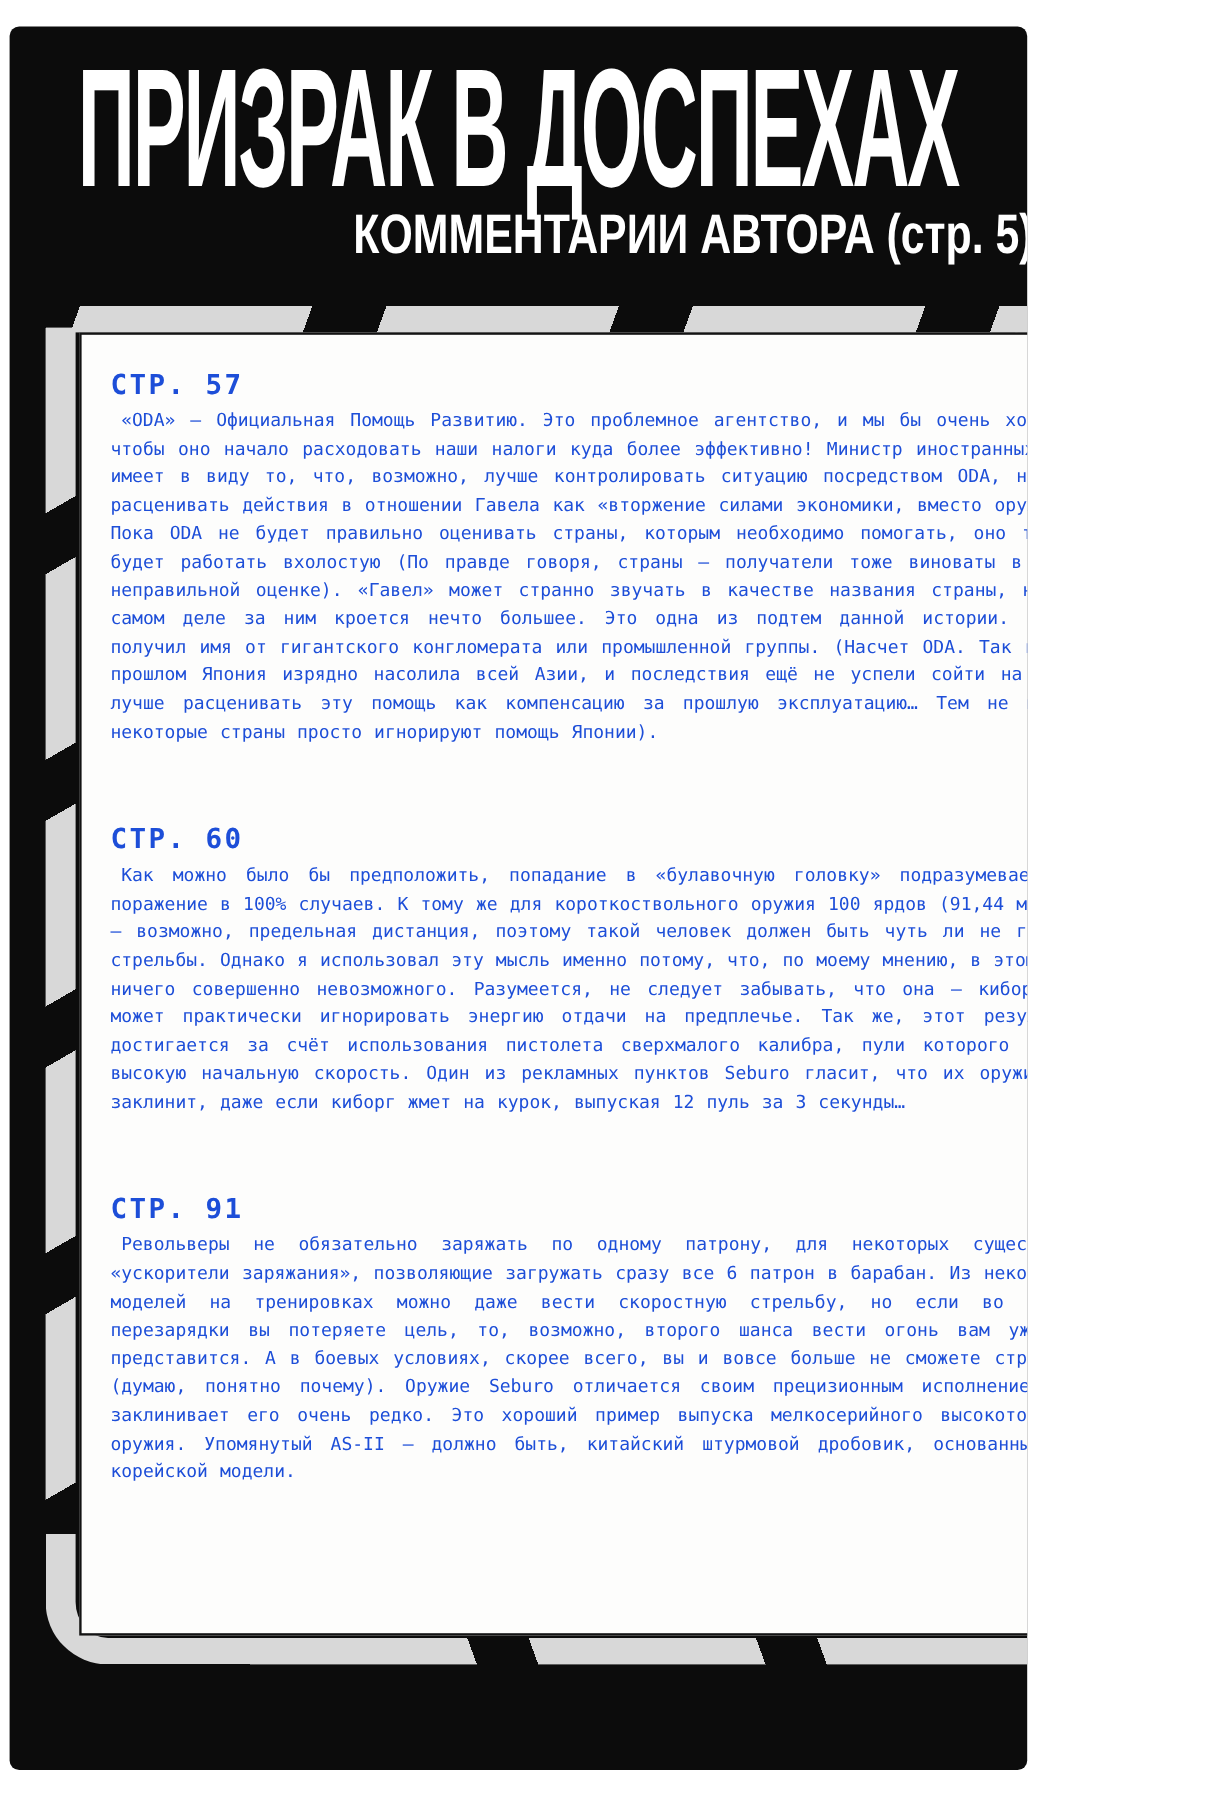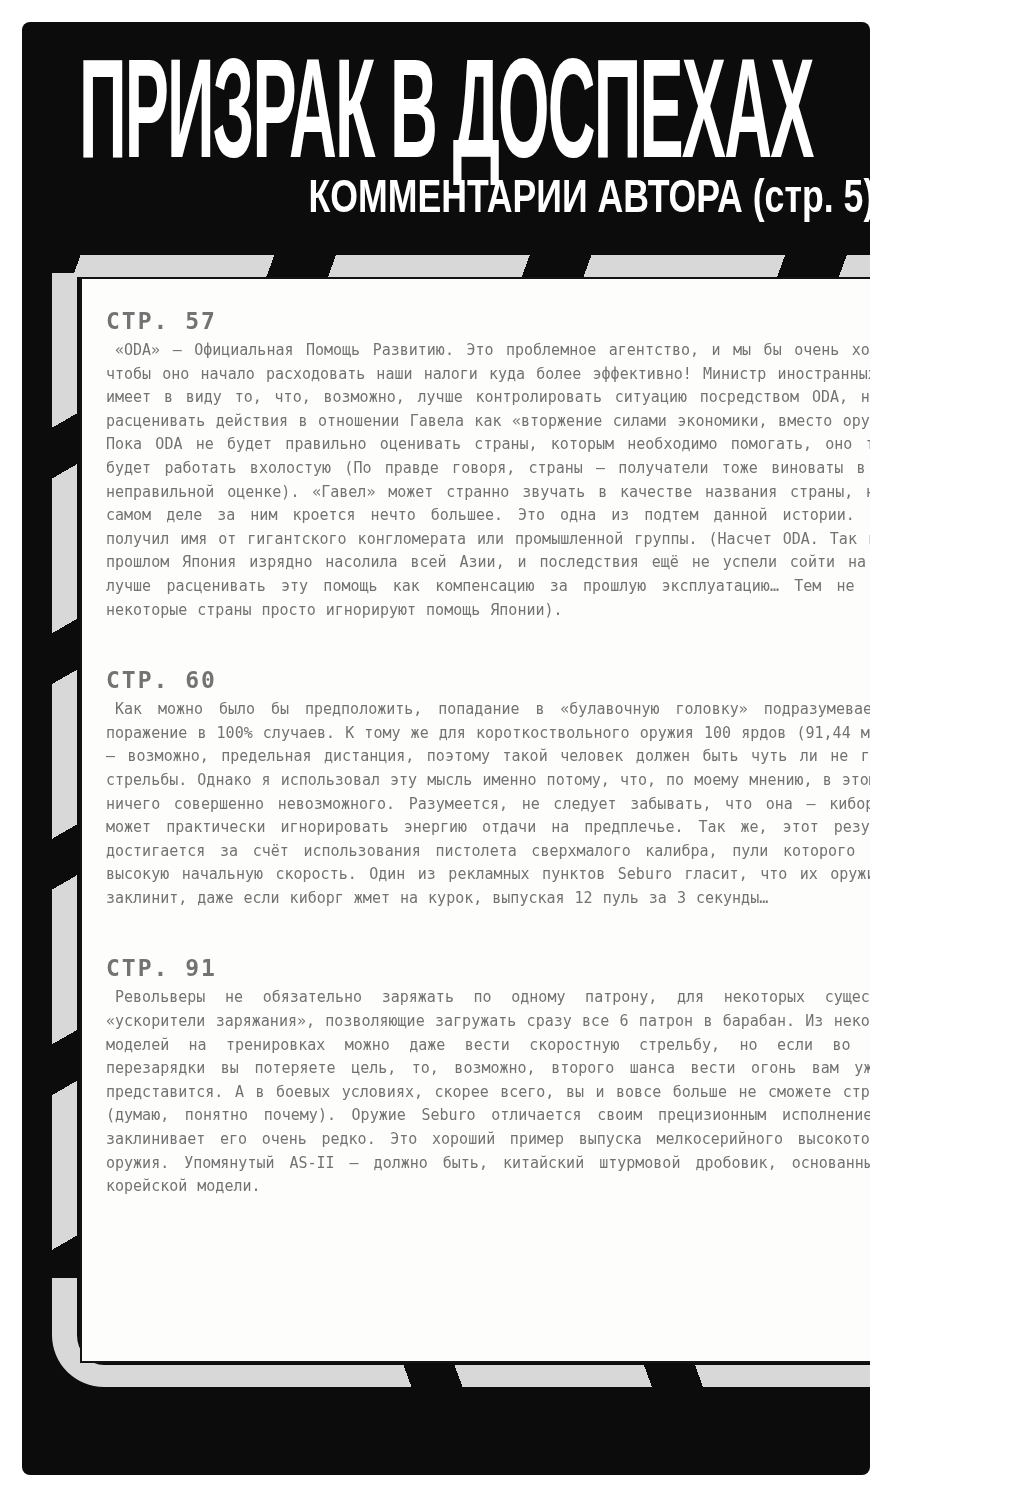--- a/index.html
+++ b/index.html
@@ -2,21 +2,21 @@
 <html><head>
 <meta charset="utf-8">
 <style>
   html,body{margin:0;padding:0;}
   body{
     width:1024px;height:1497px;background:#ffffff;position:relative;
     font-family:"DejaVu Sans Mono","Liberation Mono",monospace;
     -webkit-font-smoothing:antialiased;
   }
   .sheet{
-    position:absolute;left:22px;top:22px;width:848px;height:1453px;
+    position:absolute;left:8px;top:22px;width:848px;height:1453px;
     background:#0c0c0c;border-radius:8px;overflow:hidden;
   }
   
   .header{
     position:absolute;top:34px;left:0;width:100%;text-align:center;color:#ffffff;
     font-family:"Liberation Sans","DejaVu Sans",sans-serif;
   }
   .title-row{height:112px;display:flex;align-items:center;justify-content:center;}
   .title-row span{
     display:inline-block;white-space:nowrap;font-size:72px;font-weight:bold;
@@ -52,23 +52,23 @@
   }
   .corner-bl{
     left:30px;top:1256px;width:172px;height:109px;box-sizing:border-box;
     border-bottom:22px solid #d8d8d8;border-left:25px solid #d8d8d8;
     border-bottom-left-radius:52px;
   }
   
   .panel{
     position:absolute;left:58px;top:255px;width:857px;height:1086px;box-sizing:border-box;
     background:#fdfdfc;border:2px solid #131313;
-    padding:28px 20px 0 24px;color:#737373;
+    padding:28px 20px 0 24px;color:#1d4ed8;
   }
-  .sec + .sec{margin-top:44px;}
+  .sec + .sec{margin-top:64px;}
   .sec-heading{
     font-size:23px;font-weight:bold;letter-spacing:2px;line-height:28px;
   }
   .sec-body{
     margin:4px 0 0 0;font-size:15px;line-height:23.6px;text-align:justify;
     text-indent:9px;word-spacing:1px;
   }
 </style>
 </head>
 <body>

